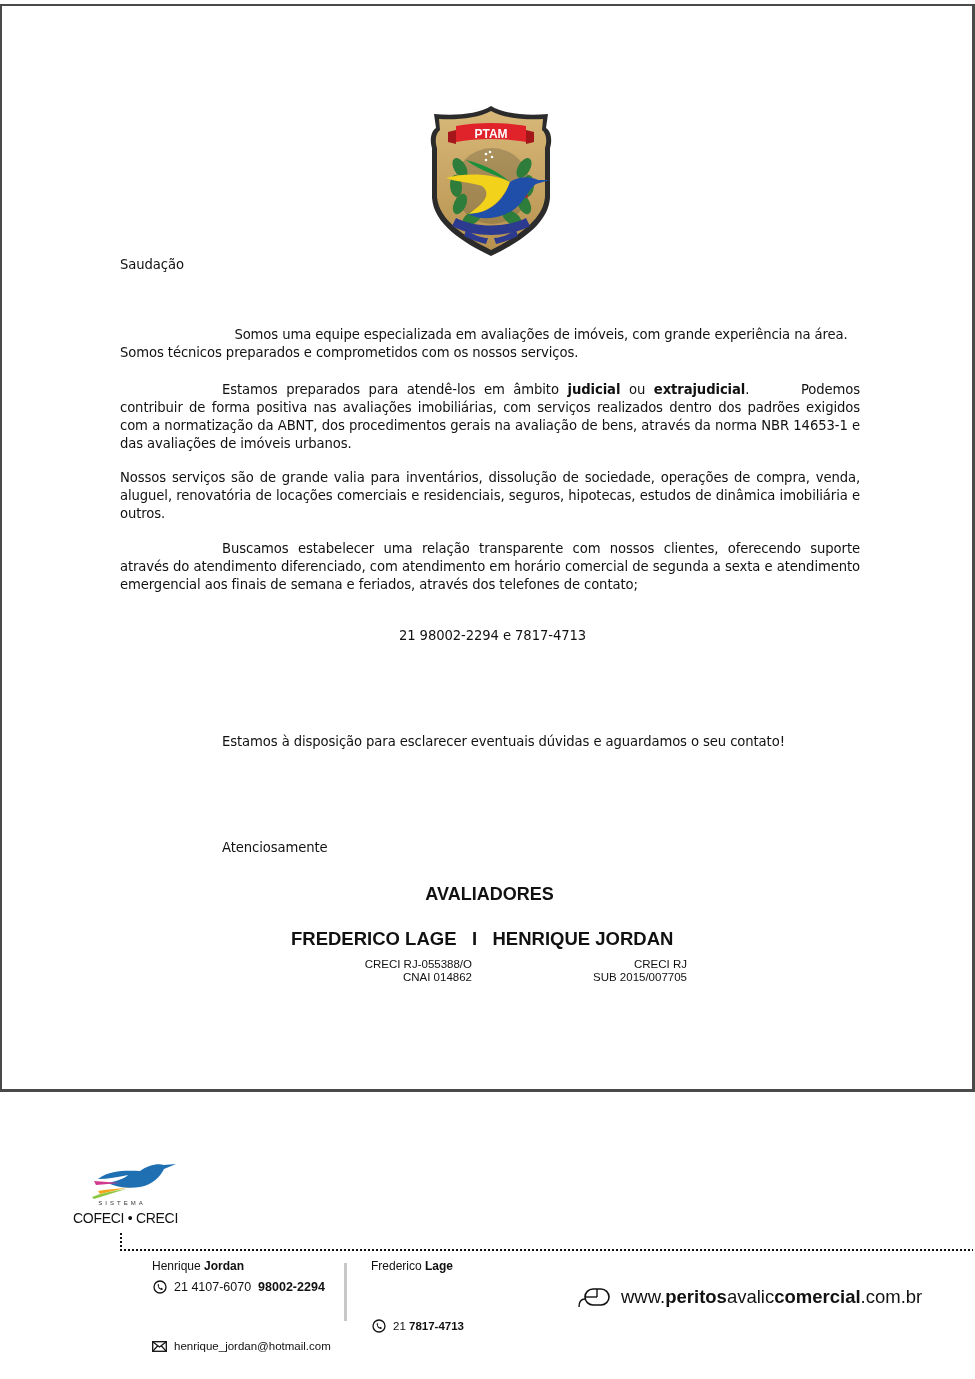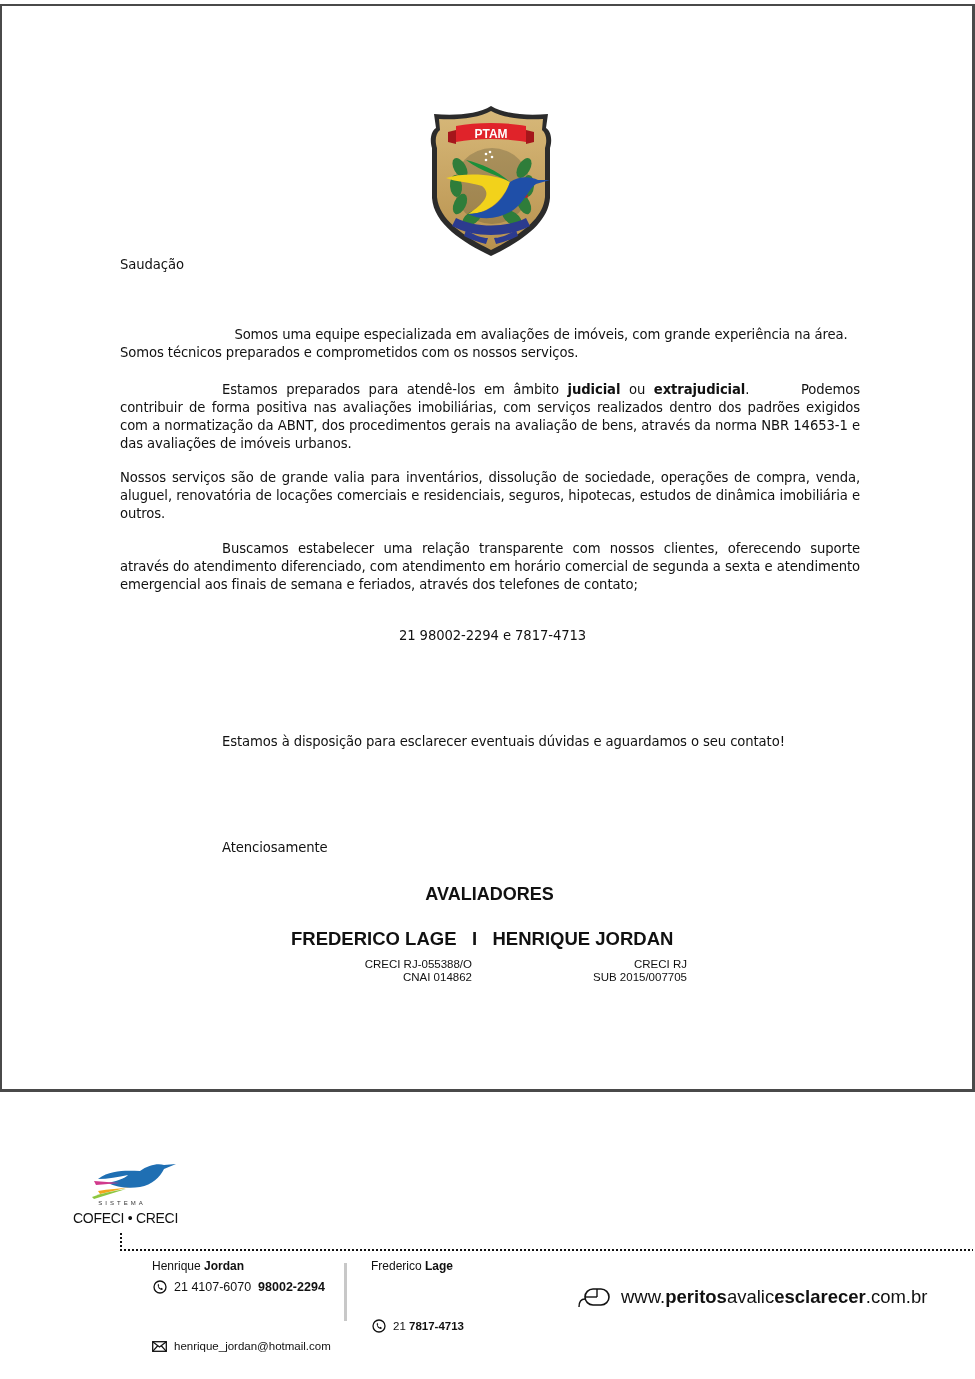--- a/index.html
+++ b/index.html
@@ -212,17 +212,17 @@
       <svg width="36" height="24" viewBox="0 0 36 24">
           <path d="M2 22 C2 16 4 14 8 14" fill="none" stroke="#111" stroke-width="1.4"></path>
           <rect x="8" y="4" width="24" height="16" rx="8" ry="8" fill="none" stroke="#111" stroke-width="1.6"></rect>
           <line x1="20" y1="4" x2="20" y2="12" stroke="#111" stroke-width="1.4"></line>
           <line x1="8" y1="12" x2="20" y2="12" stroke="#111" stroke-width="1.4"></line>
         </svg>
     </span>
     <span>www.</span>
       <b>peritos</b>
       <span>avalic</span>
-      <b>esclarecer</b>
+      <b>comercial</b>
       <span>.com.br</span>
   </div>
 
 </div>
 
 </body></html>

